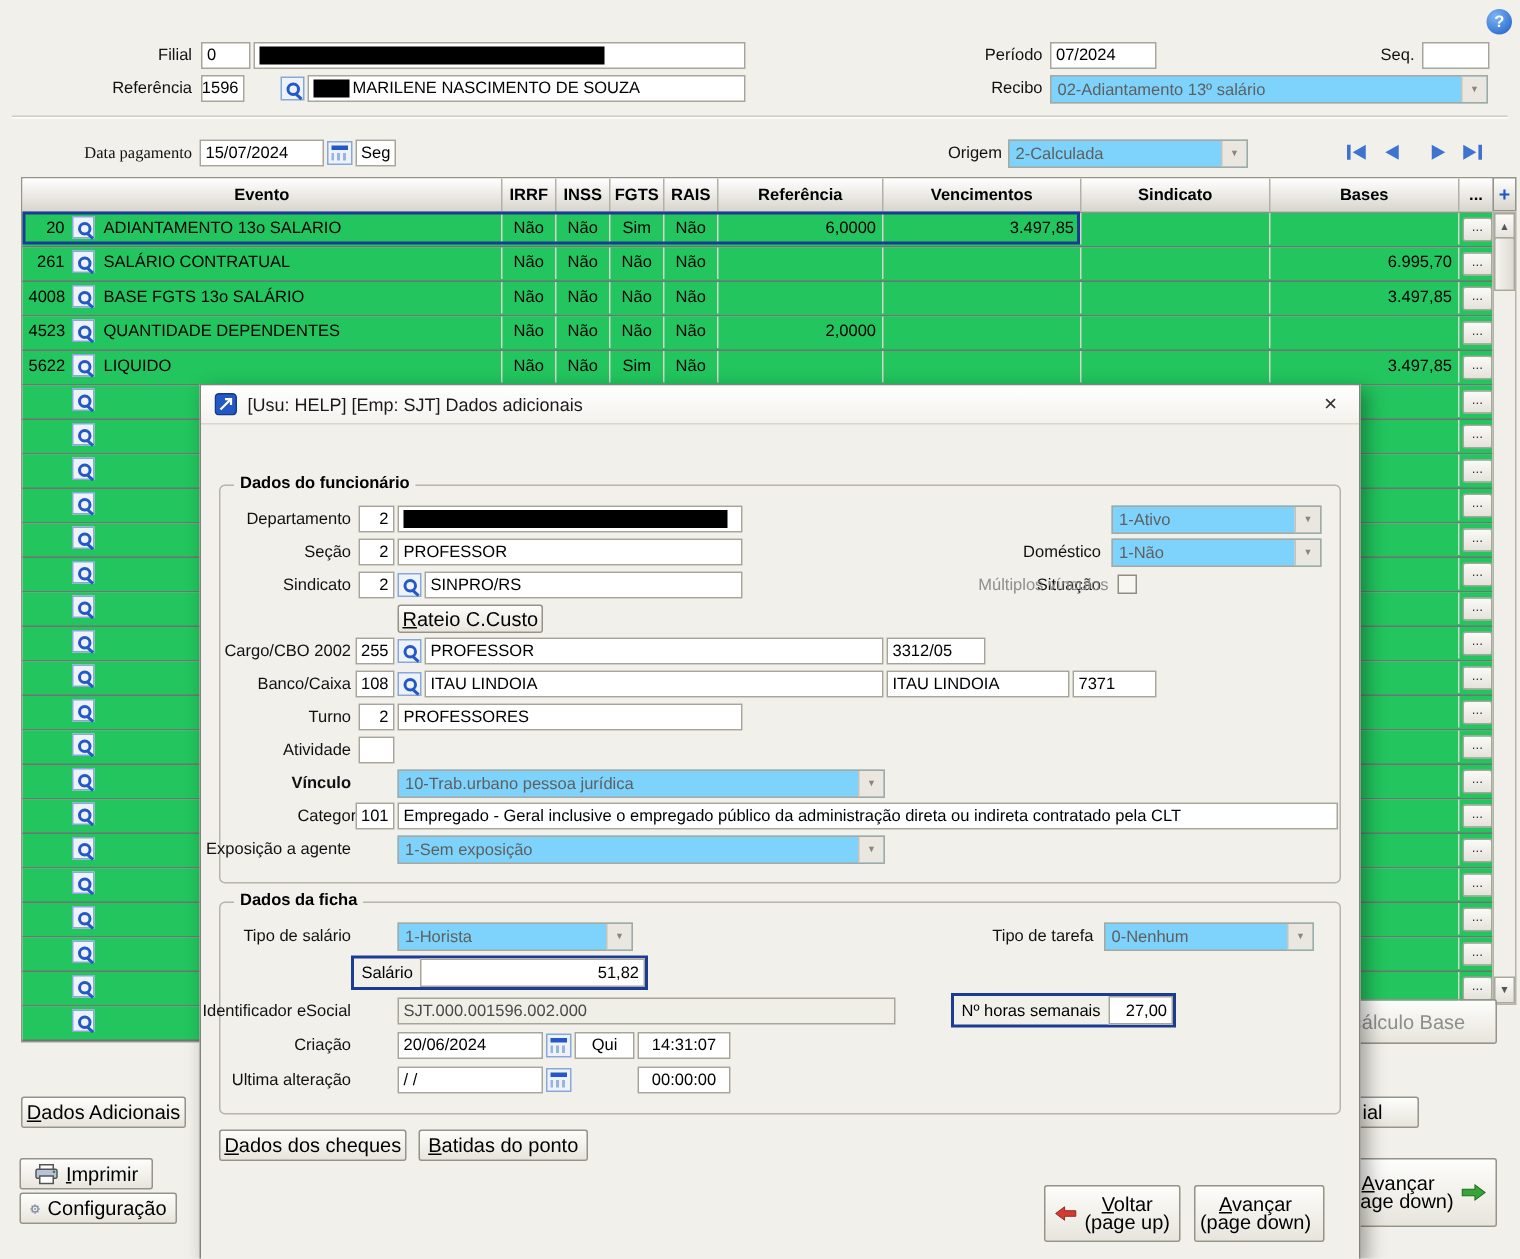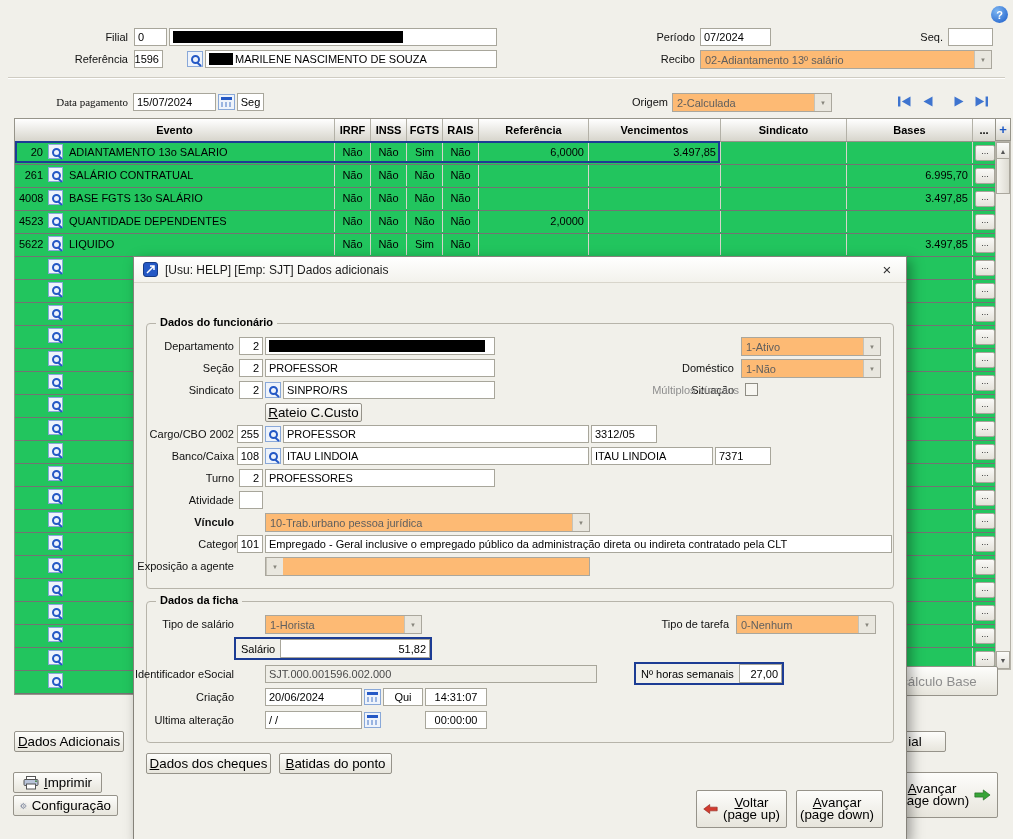--- a/index.html
+++ b/index.html
@@ -9,21 +9,21 @@
 
   .lbl{position:absolute;text-align:right;white-space:nowrap;color:#111;}
   .field{position:absolute;height:18px;background:#fff;border:1px solid #a8a69b;
          box-sizing:border-box;display:flex;align-items:center;padding:0 3px;
          white-space:nowrap;overflow:hidden;gap:2px;}
   .field.num{justify-content:flex-end;}
   .field.ctr{justify-content:center;}
   .field.ro{background:#efeee7;color:#4a4a4a;}
   .redact{display:inline-block;background:#000;height:12px;flex:0 0 auto;}
 
-  .combo{position:absolute;height:19px;background:#fdba74;border:1px solid #aaa79d;
+  .combo{position:absolute;height:19px;background:#7dd3fc;border:1px solid #aaa79d;
          box-sizing:border-box;color:#5f5f5f;display:flex;align-items:center;overflow:hidden;}
   .combo .ctext{flex:1;padding:0 4px;white-space:nowrap;overflow:hidden;}
   .combo .cbtn{width:16px;align-self:stretch;background:#e9e7df;border-left:1px solid #c6c3b8;
          display:flex;align-items:center;justify-content:center;}
   .combo .cbtn::after{content:"▼";font-size:6px;color:#87857c;}
 
   .mag{width:16px;height:16px;background:#eef3fb;border:1px solid #89a8d8;box-sizing:border-box;
        position:relative;display:inline-block;cursor:pointer;}
   .mag::before{content:"";position:absolute;left:3px;top:3px;width:5px;height:5px;
        border:2px solid #2458c5;border-radius:50%;}
@@ -699,20 +699,21 @@
       <span class="ctext">10-Trab.urbano pessoa jurídica</span>
       <span class="cbtn"></span>
     </div>
 
     <div class="lbl" style="left:15px;top:281px;width:97px;">Categoria</div>
     <div class="field num" style="left:103px;top:278px;width:26px;">101</div>
     <div class="field" style="left:131px;top:278px;width:627px;">Empregado - Geral inclusive o empregado público da administração direta ou indireta contratado pela CLT</div>
 
     <div class="lbl" style="left:3px;top:303px;width:97px;">Exposição a agente</div>
     <div class="combo" style="left:131px;top:300px;width:325px;">
+      <span class="ctext">1-Sem exposição</span>
       <span class="cbtn"></span>
     </div>
 
     <div class="groupbox" style="left:12px;top:344px;width:746px;height:140px;">
       <span class="gtitle">Dados da ficha</span>
     </div>
 
     <div class="lbl" style="left:3px;top:361px;width:97px;">Tipo de salário</div>
     <div class="combo" style="left:131px;top:358px;width:157px;">
       <span class="ctext">1-Horista</span>

